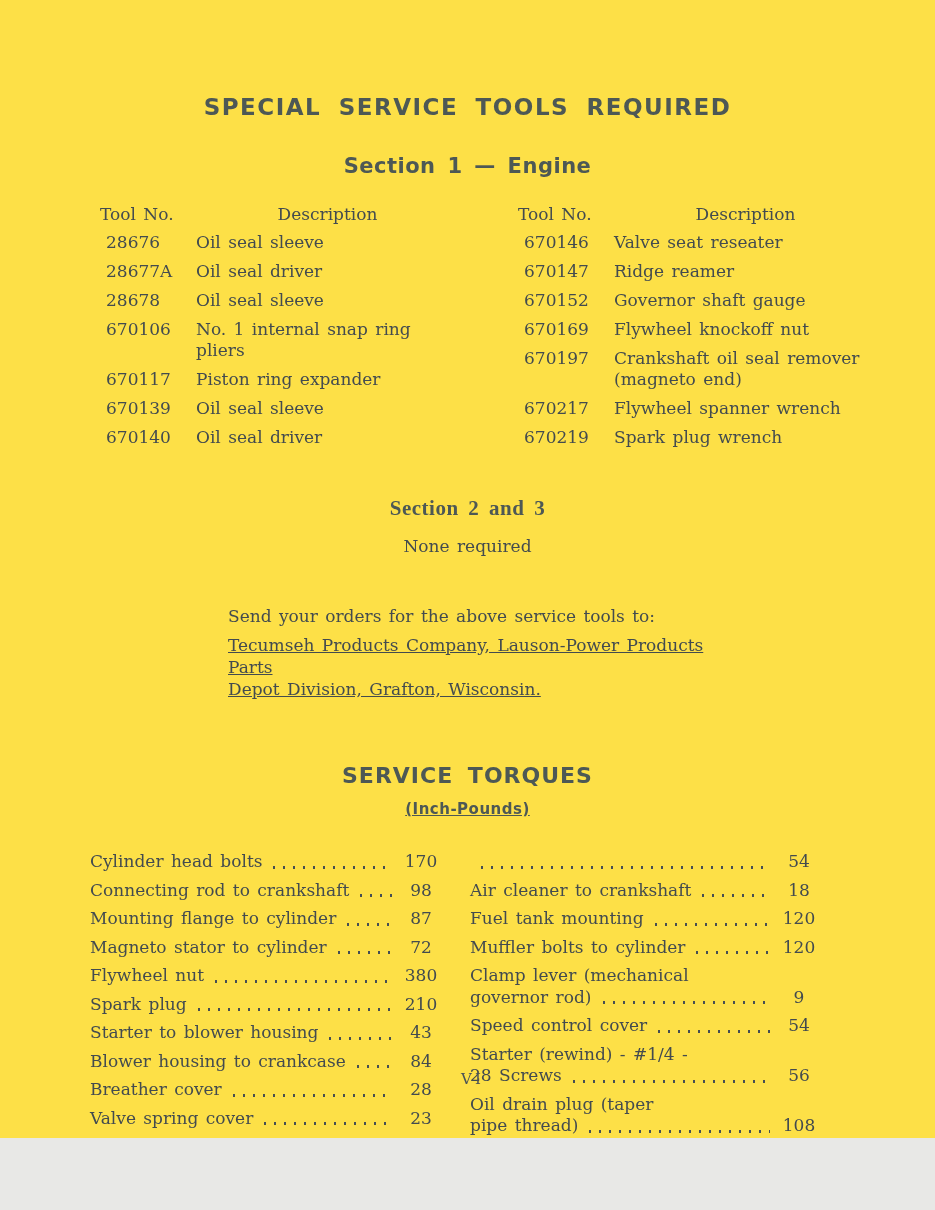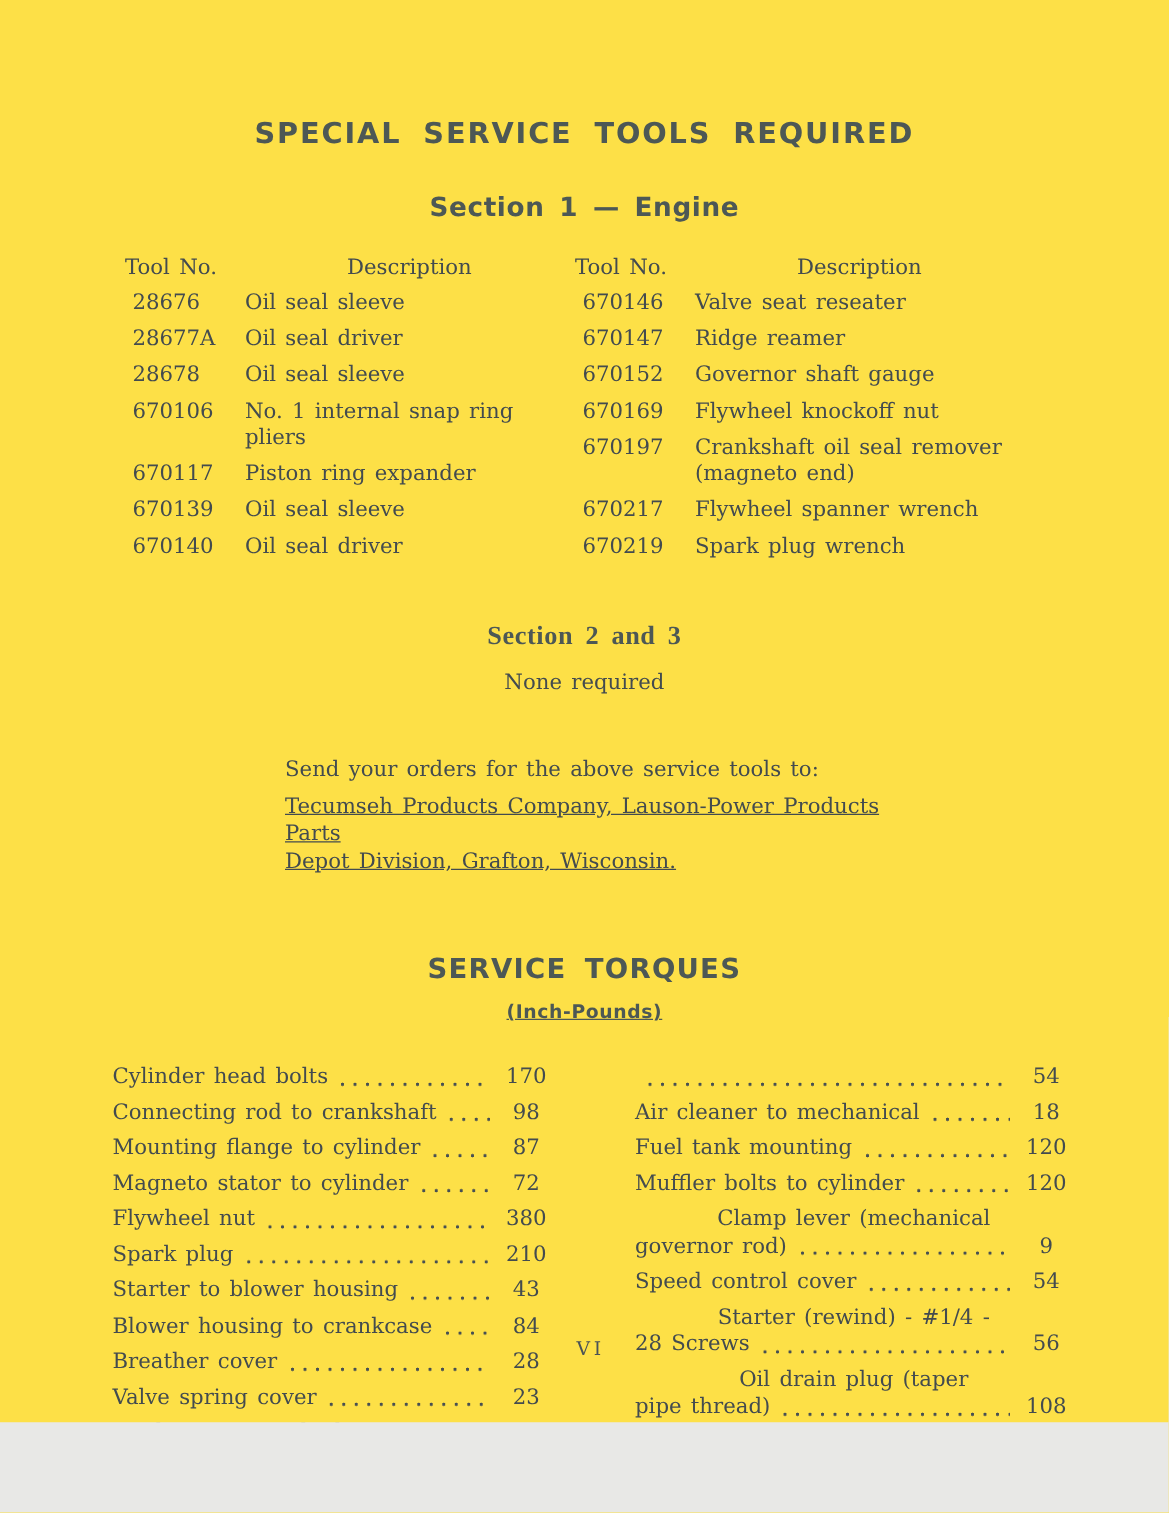--- a/index.html
+++ b/index.html
@@ -9,43 +9,43 @@
     font-family:"DejaVu Serif", serif; font-size:17px; word-spacing:2px;
   }
   .heading-sans {
     font-family:"DejaVu Sans", "Liberation Sans", sans-serif;
     font-weight:bold; color:#4d5855; text-align:center;
   }
   .doc-title { padding-top:94px; font-size:23px; letter-spacing:1.5px; word-spacing:8px; }
   .sec1-heading { margin-top:34px; font-size:21px; letter-spacing:0.5px; word-spacing:4px; }
 
   
-  .tools-cols { display:flex; margin:26px 0 0 90px; }
+  .tools-cols { display:flex; margin:26px 0 0 90px; gap:58px; }
   .tools-col { width:360px; }
   .tools-header { display:flex; }
   .th-toolno { width:105px; padding-left:10px; }
   .th-desc { flex:1; text-align:center; }
   .tool-row { display:flex; margin-top:8px; line-height:21px; }
   .tool-no { width:90px; padding-left:16px; flex:none; }
   .tool-desc { flex:1; }
 
   
   .sec23-heading { margin-top:48px; font-size:21px; letter-spacing:0.5px; word-spacing:4px;font-family:Liberation Serif, serif; }
   .none-required { text-align:center; margin-top:15px; }
   .orders { margin:49px 0 0 228px; width:520px; line-height:22px; }
   .orders-address { margin-top:7px;text-decoration:underline; }
 
   
   .torques-heading { margin-top:63px; font-size:22px; letter-spacing:1px; word-spacing:6px; }
   .torques-sub { margin-top:12px; font-size:15px; letter-spacing:0.5px;text-decoration:underline; }
-  .torques-cols { display:flex; margin:26px 0 0 90px; gap:66px; }
+  .torques-cols { display:flex; margin:26px 0 0 90px; gap:28px; }
   .torques-col { width:352px; }
   .torques-col.right { width:350px; }
   .torque-item { margin-top:7px; }
-  .torque-extra div { line-height:21.5px; white-space:nowrap;text-align:center; }
+  .torque-extra div { line-height:21.5px; white-space:nowrap; }
   .torque-main { display:flex; align-items:baseline; line-height:21.5px; }
   .torque-label { white-space:nowrap; }
   .leader {
     flex:1; align-self:stretch; margin:0 8px 0 7px; min-width:14px;
     background-image:radial-gradient(circle, #474f52 1.3px, rgba(0,0,0,0) 1.5px);
     background-size:10px 5px; background-repeat:repeat-x;
     background-position:left bottom 3px;
   }
   .torque-value { width:42px; text-align:center; flex:none; }
 
@@ -303,21 +303,21 @@
 
           <div class="torque-main">
             <span class="leader"></span>
             <span class="torque-value">54</span>
           </div>
         </div>
 
         <div class="torque-item">
 
           <div class="torque-main">
-            <span class="torque-label">Air cleaner to mechanical</span>
+            <span class="torque-label">Air cleaner to crankshaft</span>
             <span class="leader"></span>
             <span class="torque-value">18</span>
           </div>
         </div>
 
         <div class="torque-item">
 
           <div class="torque-main">
             <span class="torque-label">Fuel tank mounting</span>
             <span class="leader"></span>

